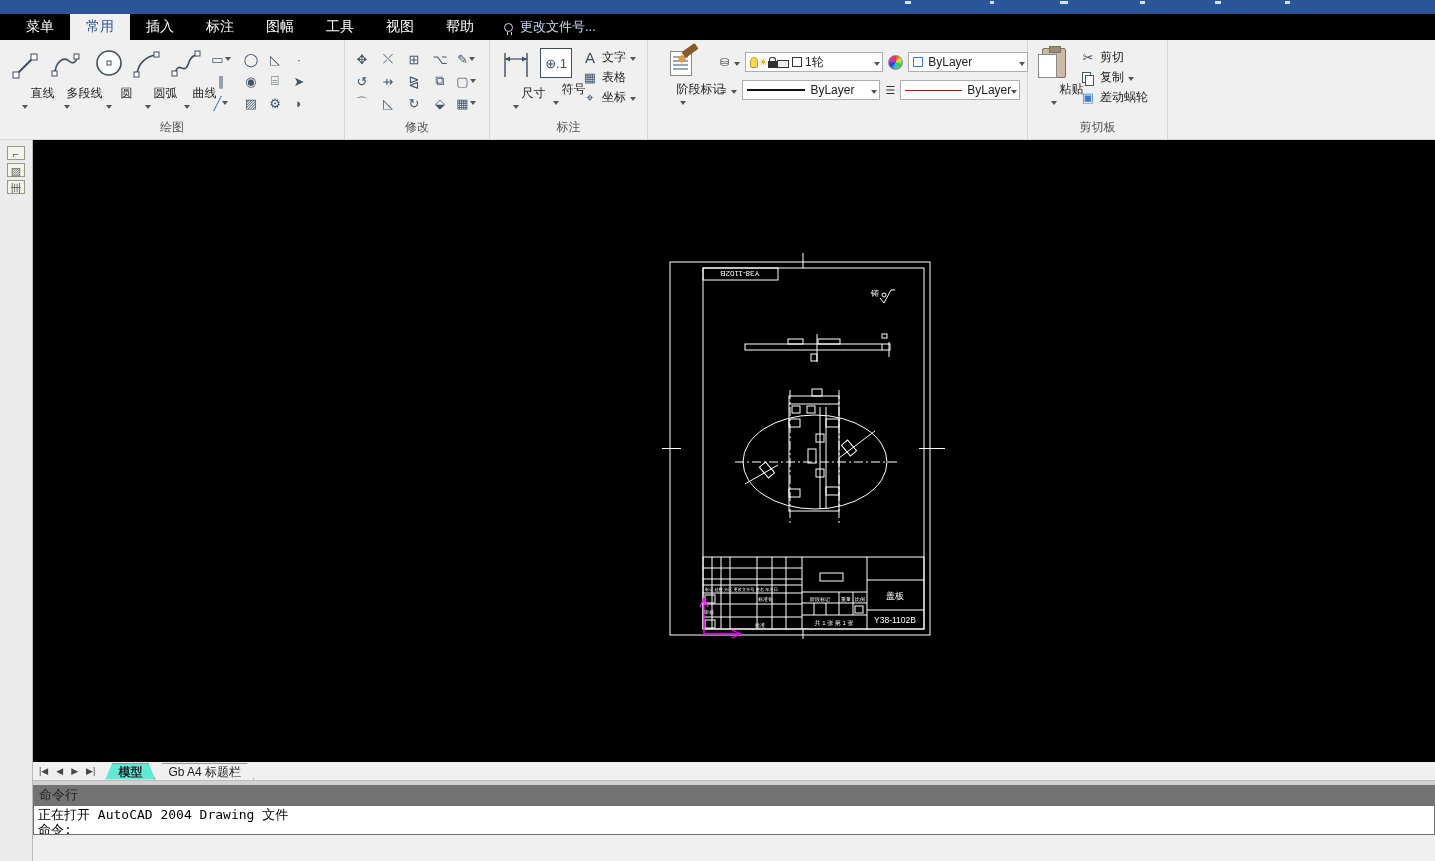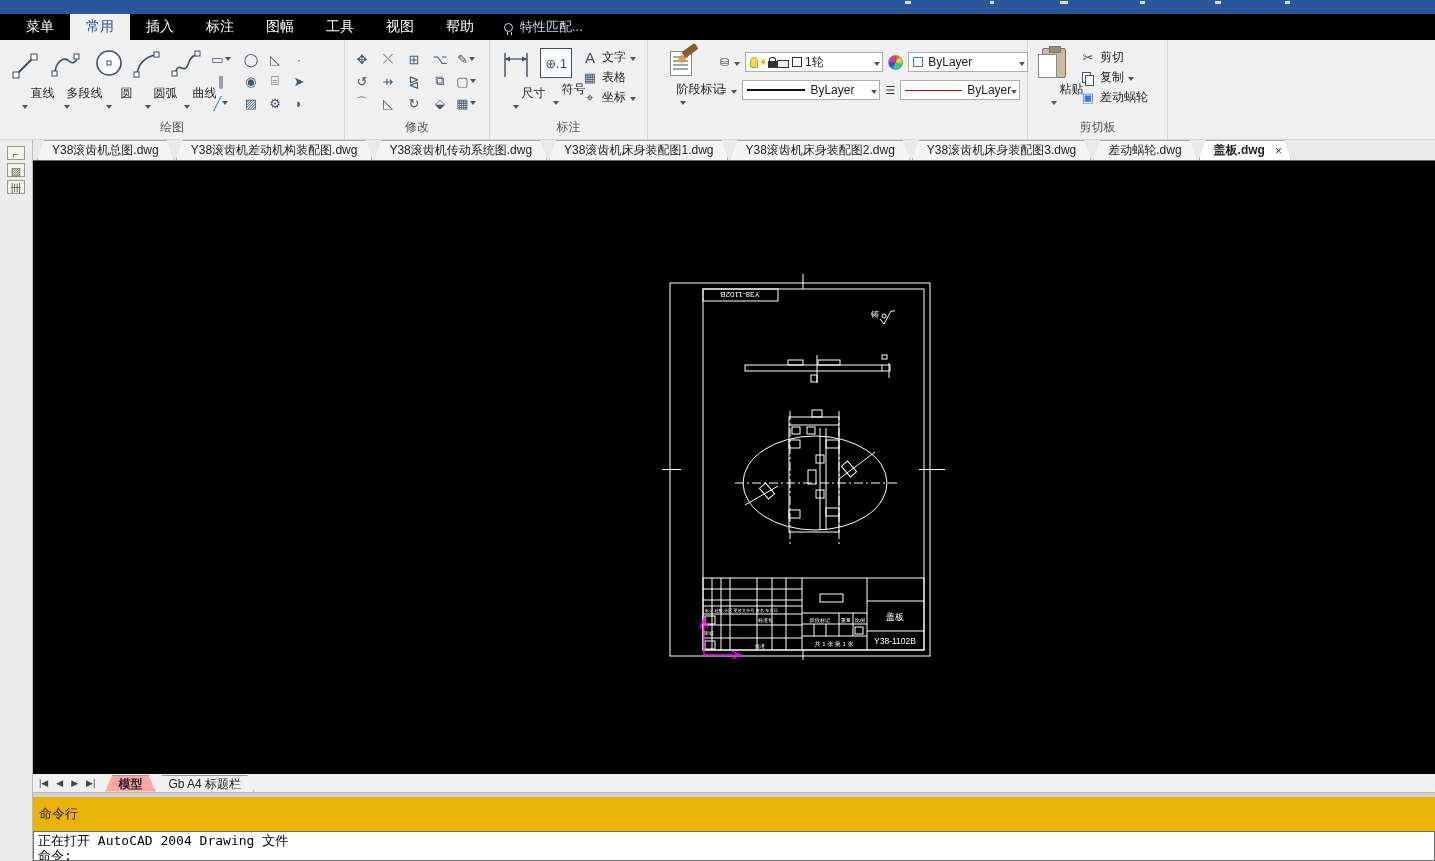--- a/index.html
+++ b/index.html
@@ -67,23 +67,23 @@
   .dtab .x { margin-left:10px; color:#444; font-weight:normal; font-size:12px; }
 
   
   .canvas { height:622px; background:#000; position:relative; }
   .canvas svg { position:absolute; left:0; top:0; }
 
   
   .layoutbar { height:18px; background:#f0f0f0; display:flex; align-items:center; font-size:12px; }
   .navs { display:flex; gap:8px; color:#444; font-size:9px; margin:0 10px 0 6px; }
   .ltab { padding:0 12px; height:17px; line-height:16px; border:1px solid #999; border-bottom:none; background:#f0f0f0; clip-path:polygon(7px 0, calc(100% - 7px) 0, 100% 100%, 0 100%); color:#222; }
-  .ltab.active { background:#fca5a5; font-weight:bold;text-align:center; }
+  .ltab.active { background:#5eead4; font-weight:bold;text-align:center; }
   .splitter { height:5px; background:#d2d2d2; border-top:1px solid #bdbdbd; }
-  .cmdlabel { height:35px; background:#eab308; font-size:13px; color:#222; display:flex; align-items:center; padding-left:6px; }
+  .cmdlabel { height:20px; background:#737373; font-size:13px; color:#222; display:flex; align-items:center; padding-left:6px; }
   .cmdbox { height:30px; background:#fff; border:1px solid #707070; font-family:"DejaVu Sans Mono",monospace; font-size:13px; color:#000; padding:1px 4px; line-height:15px; overflow:hidden; }
 
   text { fill:#fff; font-family:"Liberation Sans",sans-serif; }
 </style>
 </head>
 <body>
 
 <div class="titlebar">
   <span class="frag" style="left:905px;width:6px"></span>
   <span class="frag" style="left:990px;width:4px"></span>
@@ -97,21 +97,21 @@
   <div class="menu-item">菜单</div>
   <div class="menu-item active">常用</div>
   <div class="menu-item">插入</div>
   <div class="menu-item">标注</div>
   <div class="menu-item">图幅</div>
   <div class="menu-item">工具</div>
   <div class="menu-item">视图</div>
   <div class="menu-item">帮助</div>
   <div class="menu-search">
     <span class="bulb"></span>
-    <span>特性匹配...</span>
+    <span>更改文件号...</span>
   </div>
 </div>
 
 <div class="ribbon">
 
   <div class="panel" style="width:345px">
     <div class="panel-body">
       <div class="bigbtn" style="width:38px">
         <svg class="icon" width="32" height="34" viewBox="0 0 32 34">
             <line x1="7" y1="27" x2="25" y2="9" stroke="#3f4d5e" stroke-width="2"></line>
@@ -337,33 +337,20 @@
 </div>
 
 <div class="below">
   <div class="rail">
     <div class="ric">⌐</div>
     <div class="ric">▨</div>
     <div class="ric">卌</div>
   </div>
   <div class="contentcol">
 
-    <div class="doctabs">
-      <div class="dtab">Y38滚齿机总图.dwg</div>
-      <div class="dtab">Y38滚齿机差动机构装配图.dwg</div>
-      <div class="dtab">Y38滚齿机传动系统图.dwg</div>
-      <div class="dtab">Y38滚齿机床身装配图1.dwg</div>
-      <div class="dtab">Y38滚齿机床身装配图2.dwg</div>
-      <div class="dtab">Y38滚齿机床身装配图3.dwg</div>
-      <div class="dtab">差动蜗轮.dwg</div>
-      <div class="dtab active">
-          <span>盖板.dwg</span>
-          <span class="x">×</span>
-        </div>
-    </div>
 
     <div class="canvas">
       <svg width="1402" height="622" viewBox="0 0 1402 622">
         <g stroke="#fff" stroke-width="1" fill="none">
 
           <rect x="637" y="122" width="260" height="373"></rect>
           <rect x="670" y="128" width="221" height="361"></rect>
 
           <line x1="770" y1="113" x2="770" y2="128"></line>
             <line x1="770" y1="489" x2="770" y2="499"></line>

